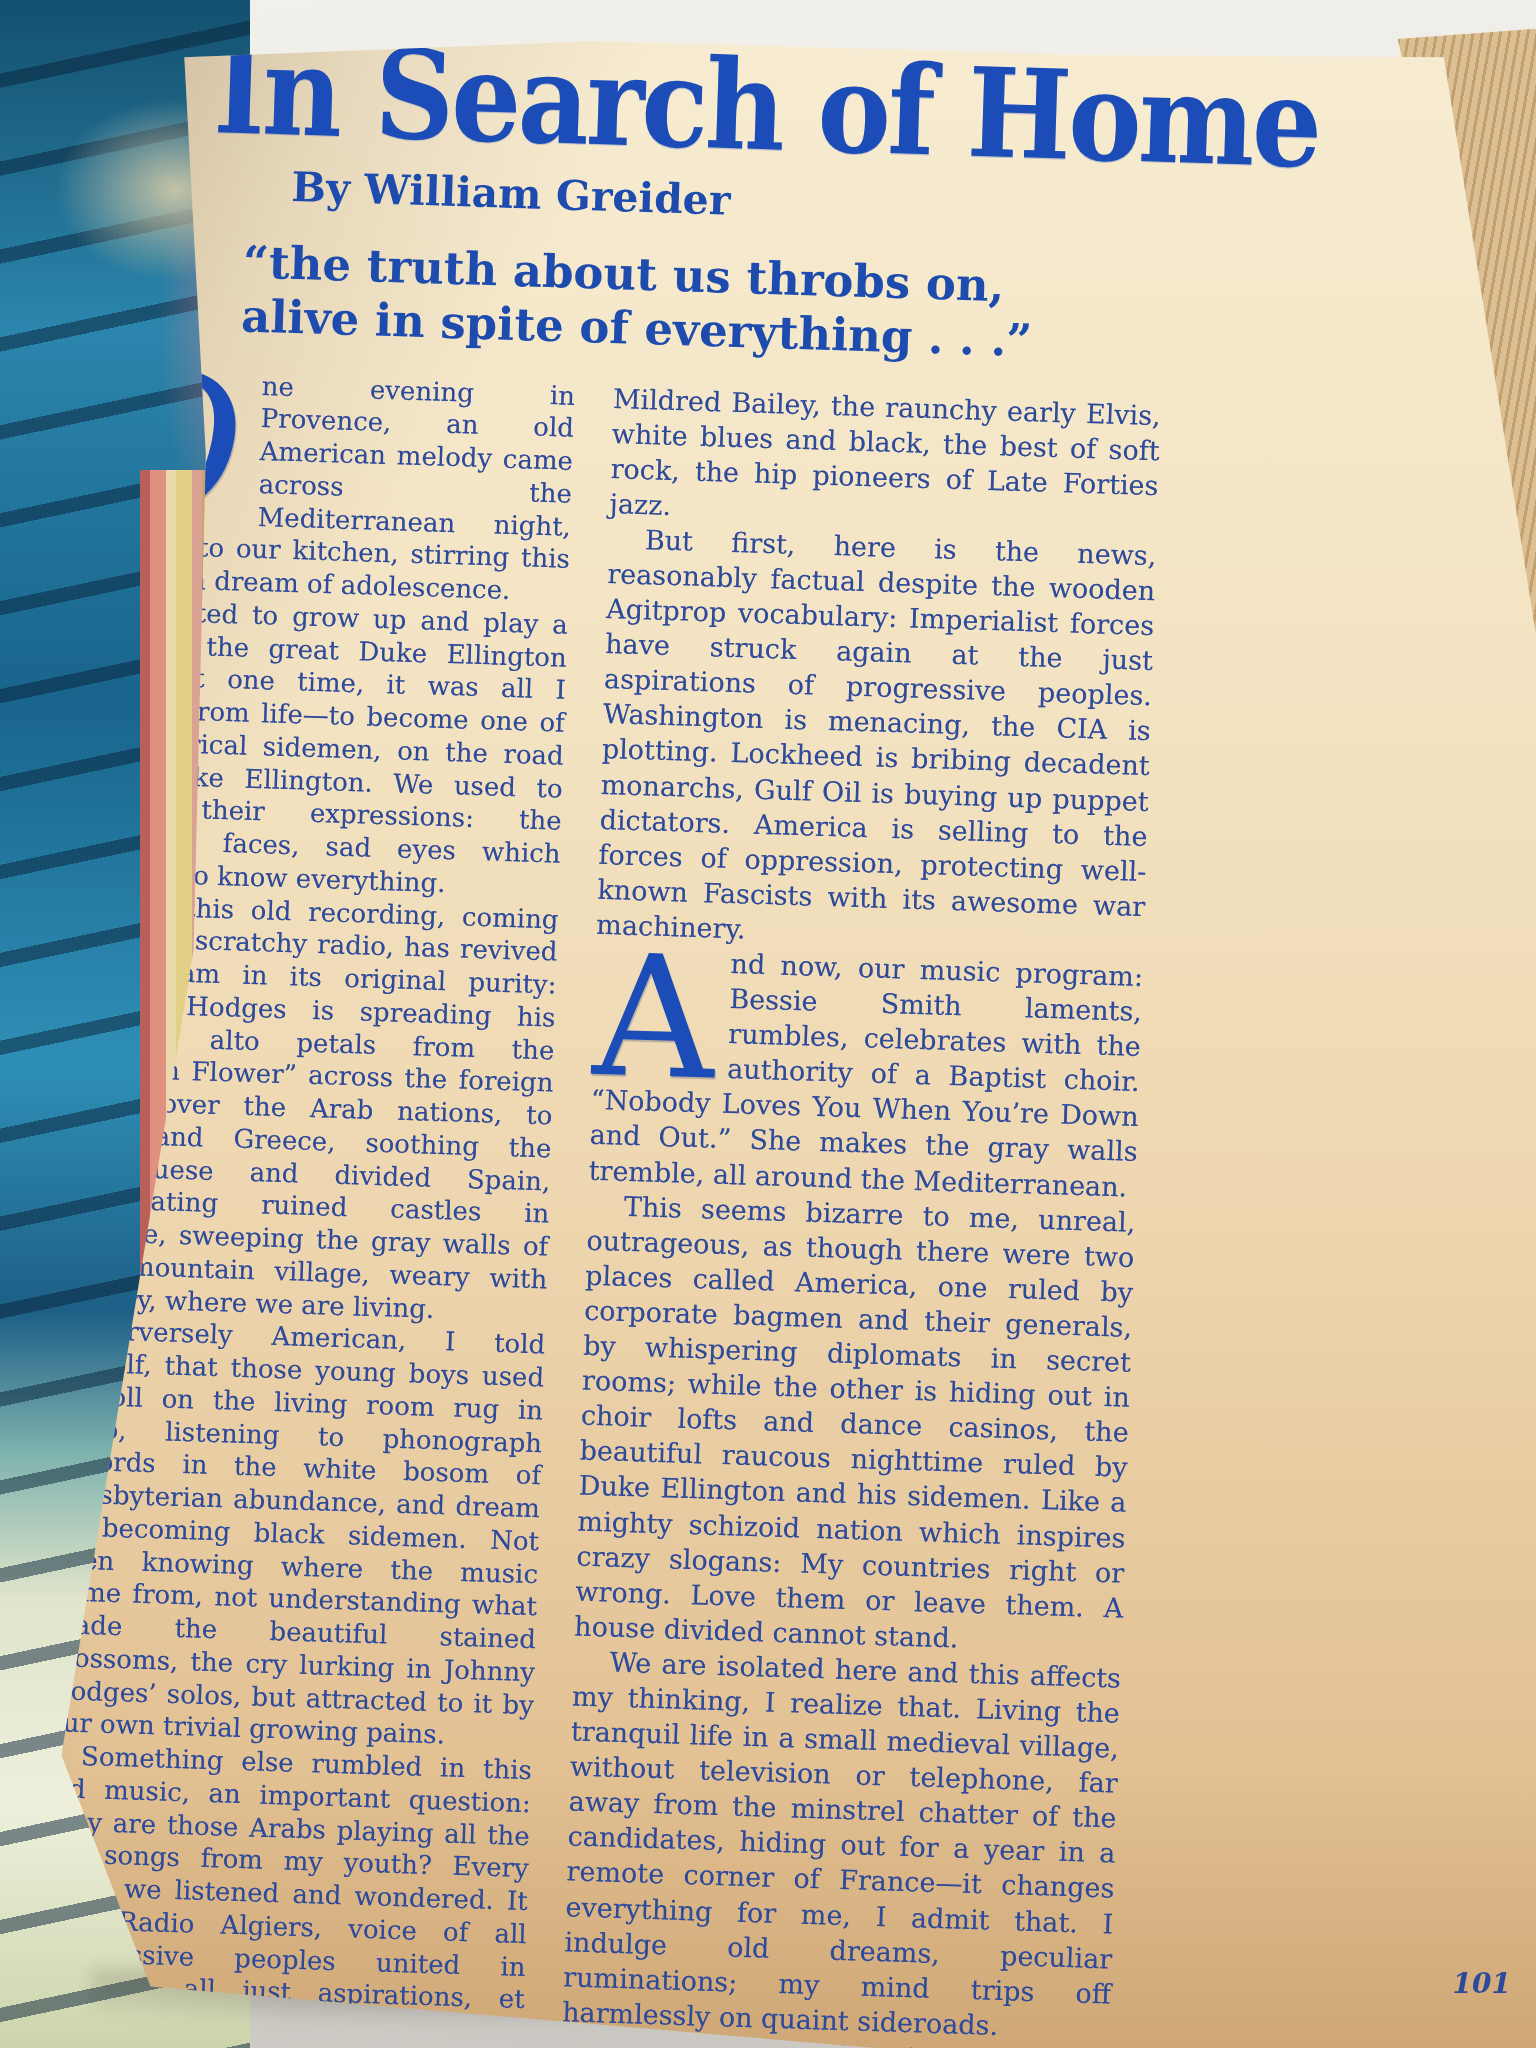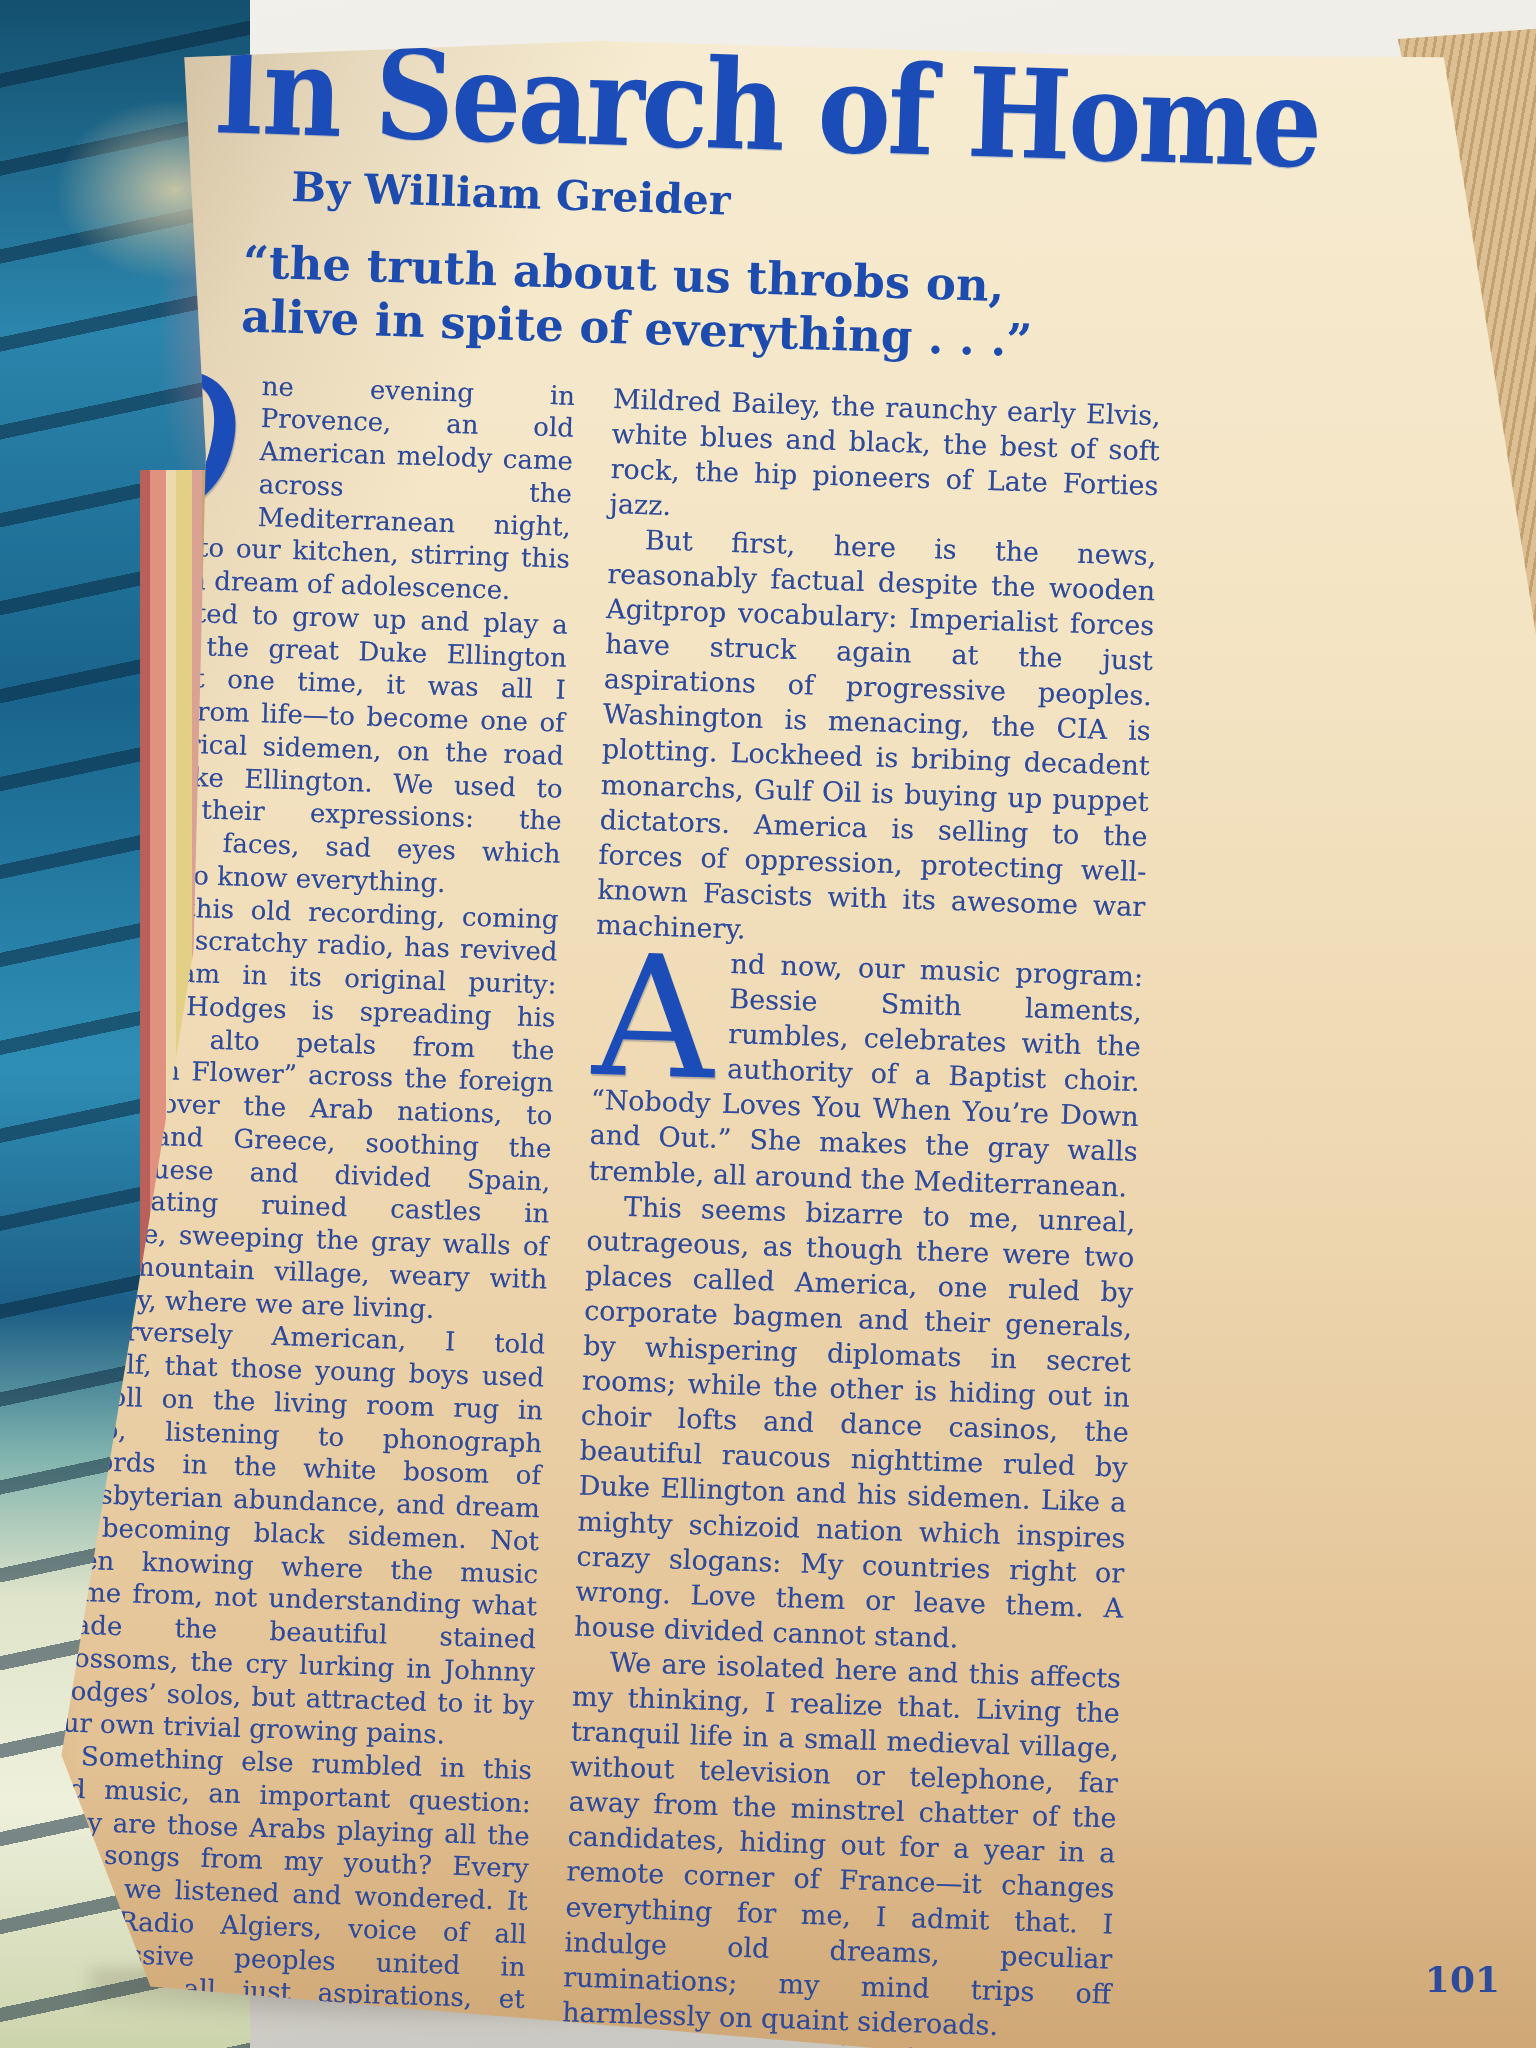--- a/index.html
+++ b/index.html
@@ -73,21 +73,21 @@
   .col2{width:548px;font-size:27px;line-height:1.3;}
   .para{margin:0;color:#2e4a9b;text-shadow:0 0 0.5px rgba(46,74,155,0.45);}
   .indent{text-indent:1.35em;}
   .dropcap{
     float:left;color:#1b4cb8;
     text-shadow:1px 2px 1px rgba(20,40,90,0.25);
   }
   .dc-o{font-style:italic;font-size:196px;line-height:148px;margin:6px 16px 0 -4px;}
   .dc-a{font-size:168px;line-height:132px;margin:8px 14px 0 0;}
   .pagenum{
-    position:absolute;right:36px;bottom:48px;font-size:36px;color:#2e4a9b;font-weight:bold;
+    position:absolute;right:25px;bottom:48px;font-size:28px;color:#2e4a9b;font-weight:bold;font-style:italic;
   }
 </style>
 </head>
 <body>
 
 <div class="photo">
   <div class="artwork"></div>
   <div class="edge-stack"></div>
   <div class="fore-edge"></div>
   <div class="floor-shadow"></div>

